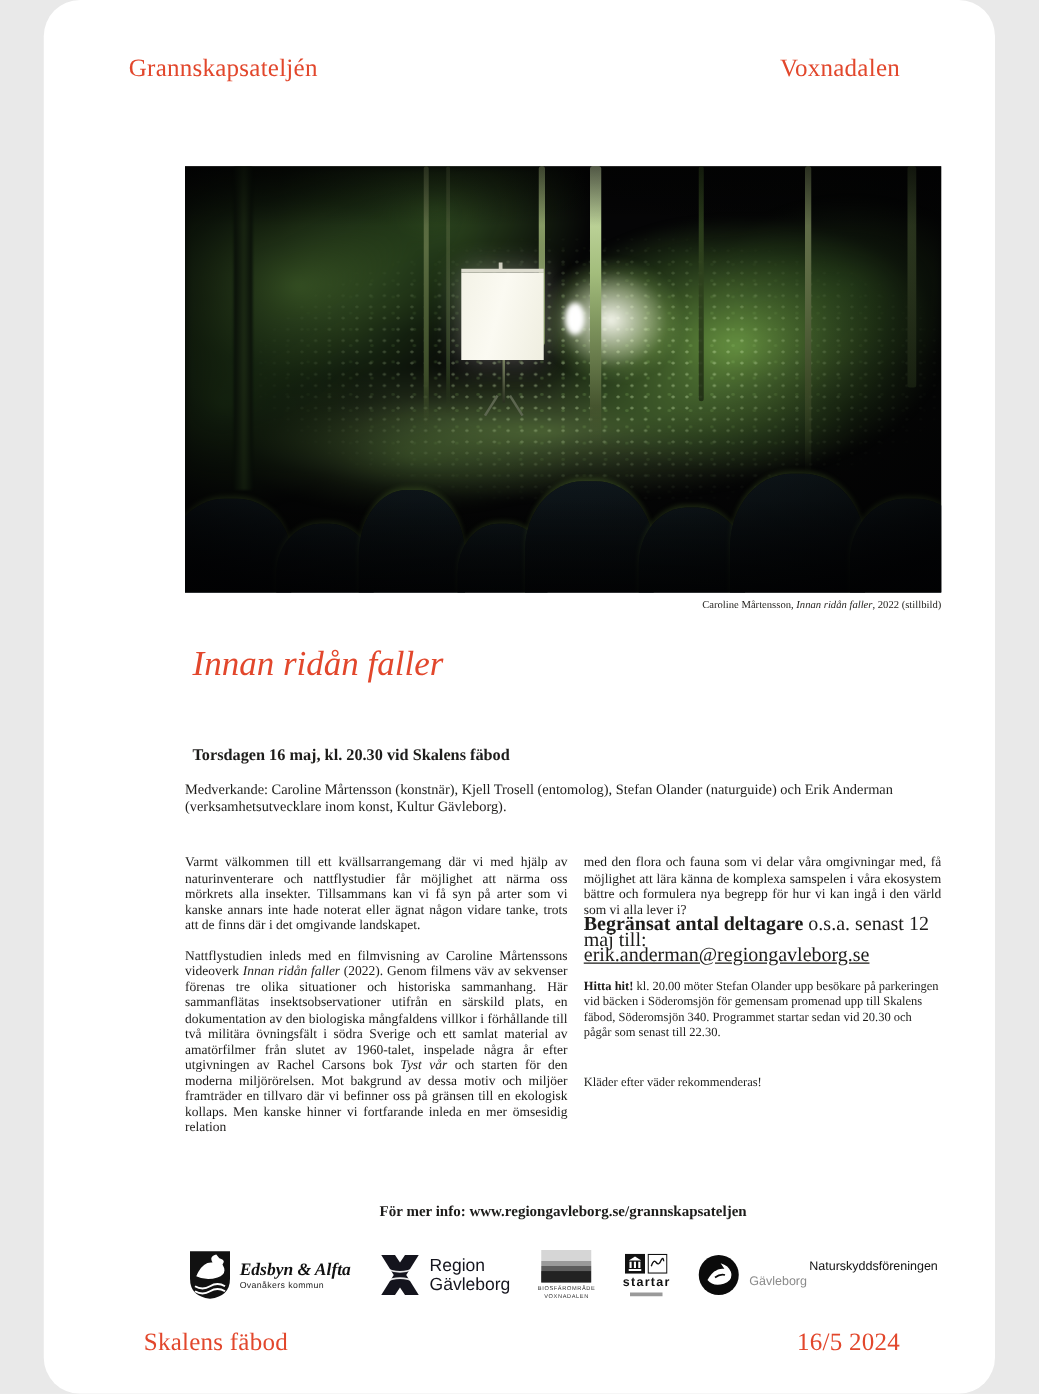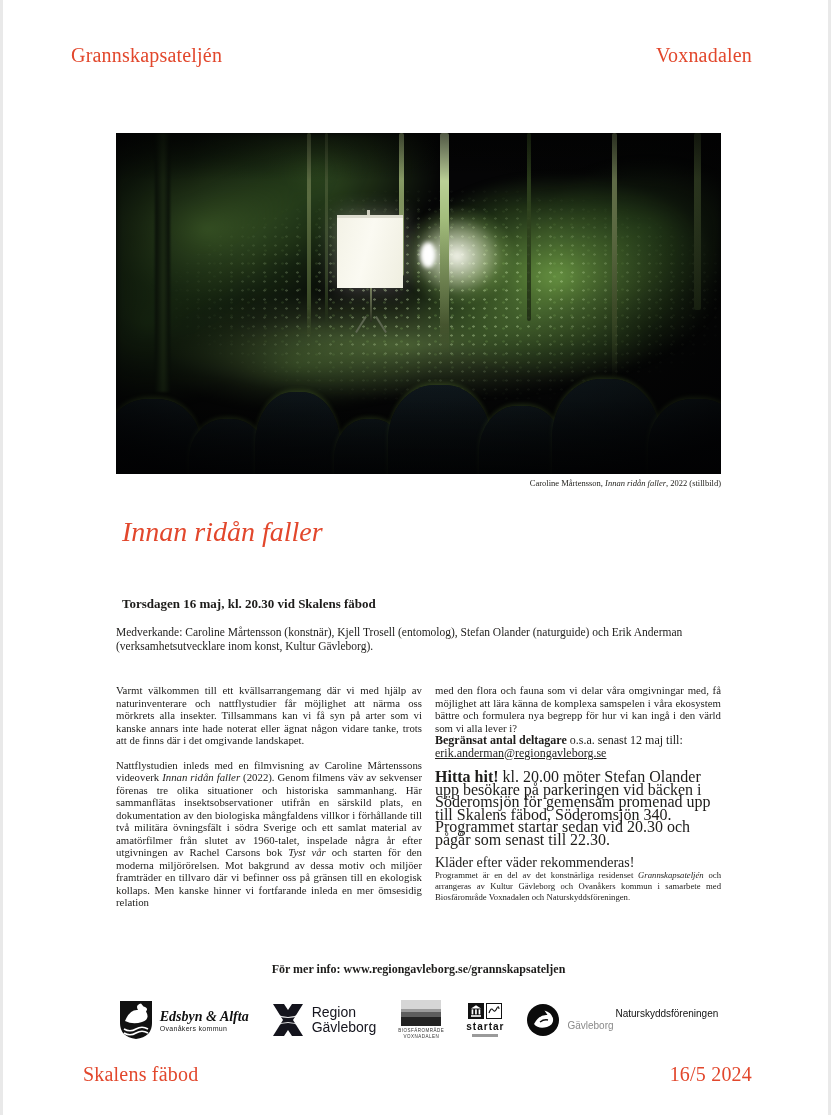--- a/index.html
+++ b/index.html
@@ -4,21 +4,21 @@
 <style>
   :root{
     --accent:#e2472c;
     --text:#1d1c1a;
     --muted:#6f6f6f;
     --page-bg:#ffffff;
   }
   *{margin:0;padding:0;box-sizing:border-box;}
   html,body{background:#e9e9e9;}
   body{display:flex;justify-content:center;font-family:"Liberation Serif",serif;color:var(--text);}
-  .page{position:relative;width:825px;height:1115px;background:var(--page-bg);overflow:hidden;}
+  .page{position:relative;width:761px;height:1115px;background:var(--page-bg);overflow:hidden;border-radius:29px;}
 
   
   .brand{position:absolute;font-size:20px;color:var(--accent);letter-spacing:.2px;}
   .brand.tl{left:68px;top:44px;}
   .brand.tr{right:76px;top:44px;}
   .brand.bl{left:80px;top:1063px;}
   .brand.br{right:76px;top:1063px;}
 
   
   .photo-wrap{position:absolute;left:113px;top:133px;width:605px;}
@@ -80,23 +80,23 @@
   .when{position:absolute;left:119px;top:596px;font-size:13px;font-weight:bold;}
   .participants{position:absolute;left:113px;top:625px;width:606px;font-size:11.5px;line-height:1.22;}
 
   
   .columns{position:absolute;left:113px;top:684px;width:605px;display:flex;gap:13px;font-size:10.8px;line-height:12.5px;}
   .col-left{width:306px;}
   .col-right{width:286px;}
   .just{text-align:justify;}
   .col-left p{margin-bottom:12px;}
   .col-right .r-p1{}
-  .col-right .rsvp{margin-bottom:12px;font-size:12px;}
-  .col-right .directions{margin-bottom:11px;font-size:16px;}
-  .col-right .clothes{margin-bottom:0;font-size:14px;}
+  .col-right .rsvp{margin-bottom:12px;font-size:16px;}
+  .col-right .directions{margin-bottom:27px;font-size:10px;}
+  .col-right .clothes{margin-bottom:18px;font-size:10px;}
   .col-right .credits{font-size:8.7px;line-height:11px;text-align:justify;}
   .email-link{color:var(--text);text-decoration:underline;cursor:pointer;}
 
   
   .moreinfo{position:absolute;left:0;top:962px;width:831px;text-align:center;font-size:12px;font-weight:bold;}
   .logos{position:absolute;left:0;top:1000px;width:831px;display:flex;justify-content:center;align-items:center;gap:22px;font-family:"Liberation Sans",sans-serif;}
   .logo{display:flex;align-items:center;gap:7px;}
   .logo svg,.logo .img{flex:0 0 auto;}
   .edsbyn-name{font-family:"Liberation Serif",serif;font-style:italic;font-weight:bold;font-size:14px;color:#111;}
   .edsbyn-sub{font-size:7px;color:#222;letter-spacing:.3px;}
@@ -164,21 +164,20 @@
   <div class="columns">
     <div class="col-left">
       <p class="just">Varmt välkommen till ett kvällsarrangemang där vi med hjälp av naturinventerare och nattflystudier får möjlighet att närma oss mörkrets alla insekter. Tillsammans kan vi få syn på arter som vi kanske annars inte hade noterat eller ägnat någon vidare tanke, trots att de finns där i det omgivande landskapet.</p>
       <p class="just"><span>Nattflystudien inleds med en filmvisning av Caroline Mårtenssons videoverk </span><i>Innan ridån faller</i><span> (2022). Genom filmens väv av sekvenser förenas tre olika situationer och historiska sammanhang. Här sammanflätas insektsobservationer utifrån en särskild plats, en dokumentation av den biologiska mångfaldens villkor i förhållande till två militära övningsfält i södra Sverige och ett samlat material av amatörfilmer från slutet av 1960-talet, inspelade några år efter utgivningen av Rachel Carsons bok </span><i>Tyst vår</i><span> och starten för den moderna miljörörelsen. Mot bakgrund av dessa motiv och miljöer framträder en tillvaro där vi befinner oss på gränsen till en ekologisk kollaps. Men kanske hinner vi fortfarande inleda en mer ömsesidig relation</span></p>
     </div>
     <div class="col-right">
       <p class="just r-p1">med den flora och fauna som vi delar våra omgivningar med, få möjlighet att lära känna de komplexa samspelen i våra ekosystem bättre och formulera nya begrepp för hur vi kan ingå i den värld som vi alla lever i?</p>
       <p class="rsvp"><b>Begränsat antal deltagare</b><span> o.s.a. senast 12 maj till:</span><br><a class="email-link">erik.anderman@regiongavleborg.se</a></p>
       <p class="directions"><b>Hitta hit!</b><span> kl. 20.00 möter Stefan Olander upp besökare på parkeringen vid bäcken i Söderomsjön för gemensam promenad upp till Skalens fäbod, Söderomsjön 340. Programmet startar sedan vid 20.30 och pågår som senast till 22.30.</span></p>
       <p class="clothes">Kläder efter väder rekommenderas!</p>
-      <p class="credits"><span>Programmet är en del av det konstnärliga residenset </span><i>Grannskapsateljén</i><span> och arrangeras av Kultur Gävleborg och Ovanåkers kommun i samarbete med Biosfärområde Voxnadalen och Naturskyddsföreningen.</span></p>
     </div>
   </div>
 
   <p class="moreinfo">För mer info: www.regiongavleborg.se/grannskapsateljen</p>
 
   <div class="logos">
 
     <div class="logo">
       <svg width="34" height="40" viewBox="0 0 34 40">
         <path d="M1 1 h32 v22 q0 14 -16 16 q-16 -2 -16 -16 z" fill="#111"></path>

